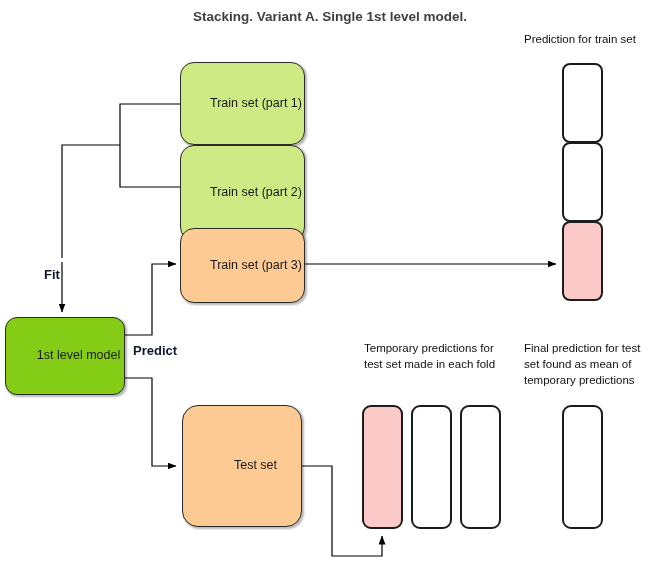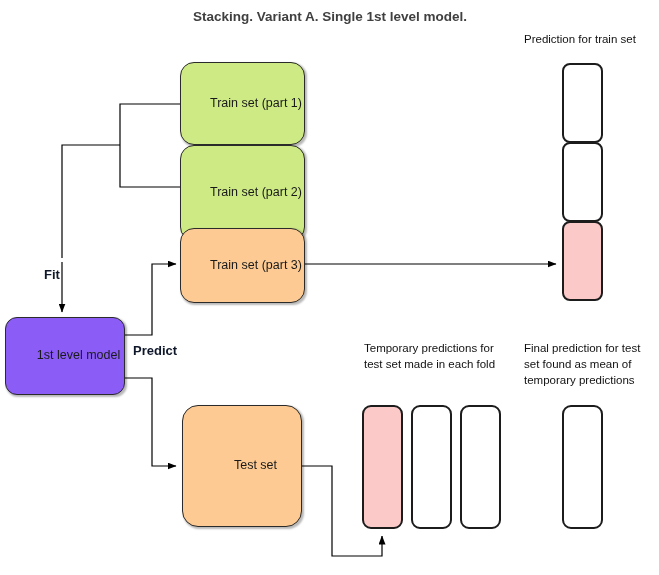--- a/index.html
+++ b/index.html
@@ -92,21 +92,21 @@
       <path d="M 125 335 L 152 335 L 152 264 L 176 264" marker-end="url(#arrowhead)"></path>
 
       <path d="M 305 264 L 556 264" marker-end="url(#arrowhead)"></path>
 
       <path d="M 125 378 L 152 378 L 152 466 L 176 466" marker-end="url(#arrowhead)"></path>
 
       <path d="M 302 466 L 332 466 L 332 556 L 382 556 L 382 536" marker-end="url(#arrowhead)"></path>
     </g>
   </svg>
 
-  <div class="node" style="left:5px; top:317px; width:120px; height:78px; border-radius:12px; background:#8b5cf6;">
+  <div class="node" style="left:5px; top:317px; width:120px; height:78px; border-radius:12px; background:#84cc16;">
     <span>1st level model</span>
   </div>
 
   <div class="edge-label" style="left:44px; top:267px;">Fit</div>
   <div class="edge-label" style="left:133px; top:343px;">Predict</div>
 
   <div class="node" style="left:180px; top:62px; width:125px; height:83px; border-radius:14px; background:#cdea84;">
     <span>Train set (part 1)</span>
   </div>
 

